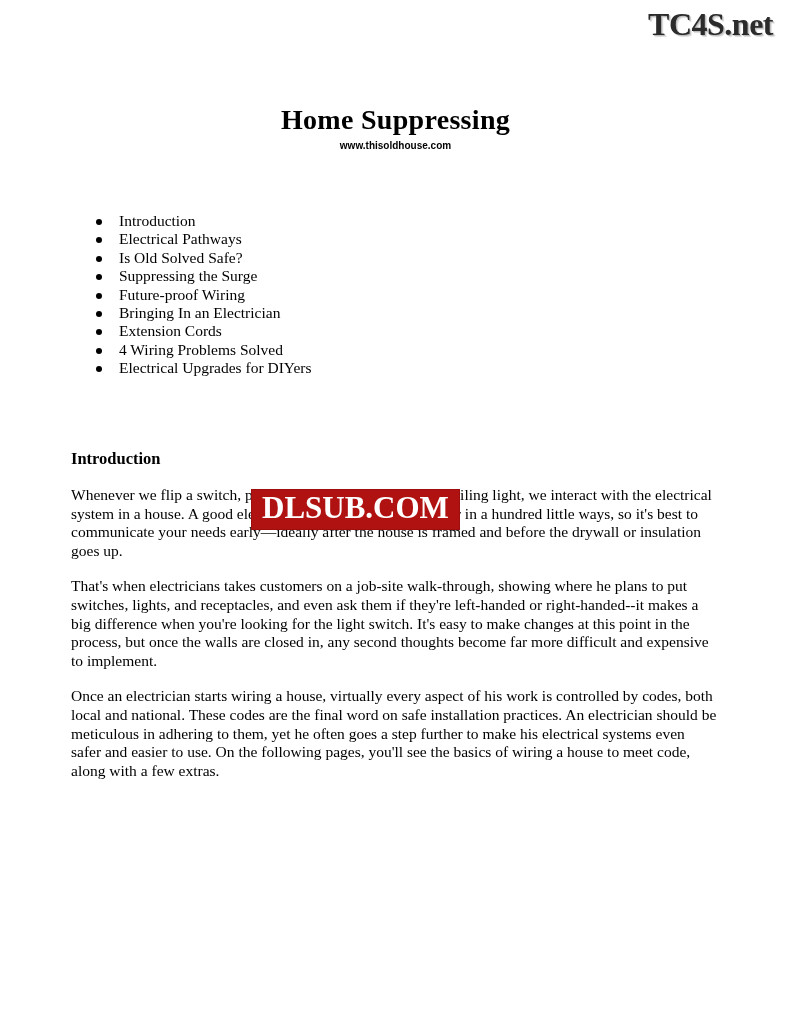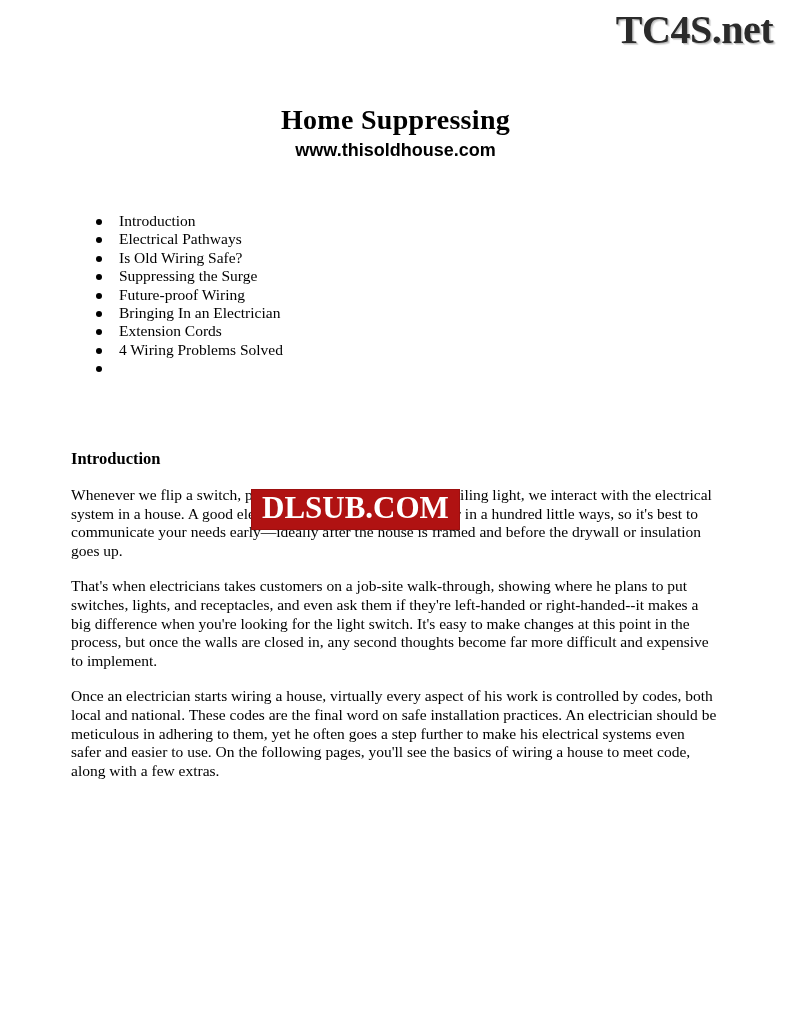--- a/index.html
+++ b/index.html
@@ -21,21 +21,21 @@
     inset: 0;
   }
 
   
   .wm-top {
     position: absolute;
     top: 6px;
     right: 18px;
     font-family: "Liberation Serif", serif;
     font-weight: bold;
-    font-size: 40px;
+    font-size: 32px;
     color: #2b2b2b;
     letter-spacing: -0.5px;
     text-shadow: 1px 1px 0 #bdbdbd, 2px 2px 1px rgba(0,0,0,0.15);
     white-space: nowrap;
   }
 
   
   .wm-bottom {
     position: absolute;
     bottom: 12px;
@@ -80,21 +80,21 @@
   }
 
   .doc-subtitle {
     position: absolute;
     top: 140px;
     left: 0;
     width: 791px;
     text-align: center;
     font-family: "Liberation Sans", sans-serif;
     font-weight: bold;
-    font-size: 18px;
+    font-size: 10px;
   }
 
   ul.toc {
     position: absolute;
     top: 212px;
     left: 92px;
     margin: 0;
     padding: 0;
     list-style: none;
   }
@@ -144,27 +144,27 @@
 <div class="page">
 
   <div class="wm-top">TC4S.net</div>
 
   <h1 class="doc-title">Home Suppressing</h1>
   <div class="doc-subtitle">www.thisoldhouse.com</div>
 
   <ul class="toc">
     <li><span class="bullet"></span><span>Introduction</span></li>
     <li><span class="bullet"></span><span>Electrical Pathways</span></li>
-    <li><span class="bullet"></span><span>Is Old Wiring Safe?</span></li>
+    <li><span class="bullet"></span><span>Is Old Solved Safe?</span></li>
     <li><span class="bullet"></span><span>Suppressing the Surge</span></li>
     <li><span class="bullet"></span><span>Future-proof Wiring</span></li>
     <li><span class="bullet"></span><span>Bringing In an Electrician</span></li>
     <li><span class="bullet"></span><span>Extension Cords</span></li>
     <li><span class="bullet"></span><span>4 Wiring Problems Solved</span></li>
-    <li><span class="bullet"></span></li>
+    <li><span class="bullet"></span><span>Electrical Upgrades for DIYers</span></li>
   </ul>
 
   <h2 class="section-heading">Introduction</h2>
 
   <div class="body-copy">
     <p>Whenever we flip a switch, plug in an appliance, or adjust a ceiling light, we interact with the electrical system in a house. A good electrician can make your life easier in a hundred little ways, so it's best to communicate your needs early—ideally after the house is framed and before the drywall or insulation goes up.</p>
     <p>That's when electricians takes customers on a job-site walk-through, showing where he plans to put switches, lights, and receptacles, and even ask them if they're left-handed or right-handed--it makes a big difference when you're looking for the light switch. It's easy to make changes at this point in the process, but once the walls are closed in, any second thoughts become far more difficult and expensive to implement.</p>
     <p>Once an electrician starts wiring a house, virtually every aspect of his work is controlled by codes, both local and national. These codes are the final word on safe installation practices. An electrician should be meticulous in adhering to them, yet he often goes a step further to make his electrical systems even safer and easier to use. On the following pages, you'll see the basics of wiring a house to meet code, along with a few extras.</p>
   </div>
 

